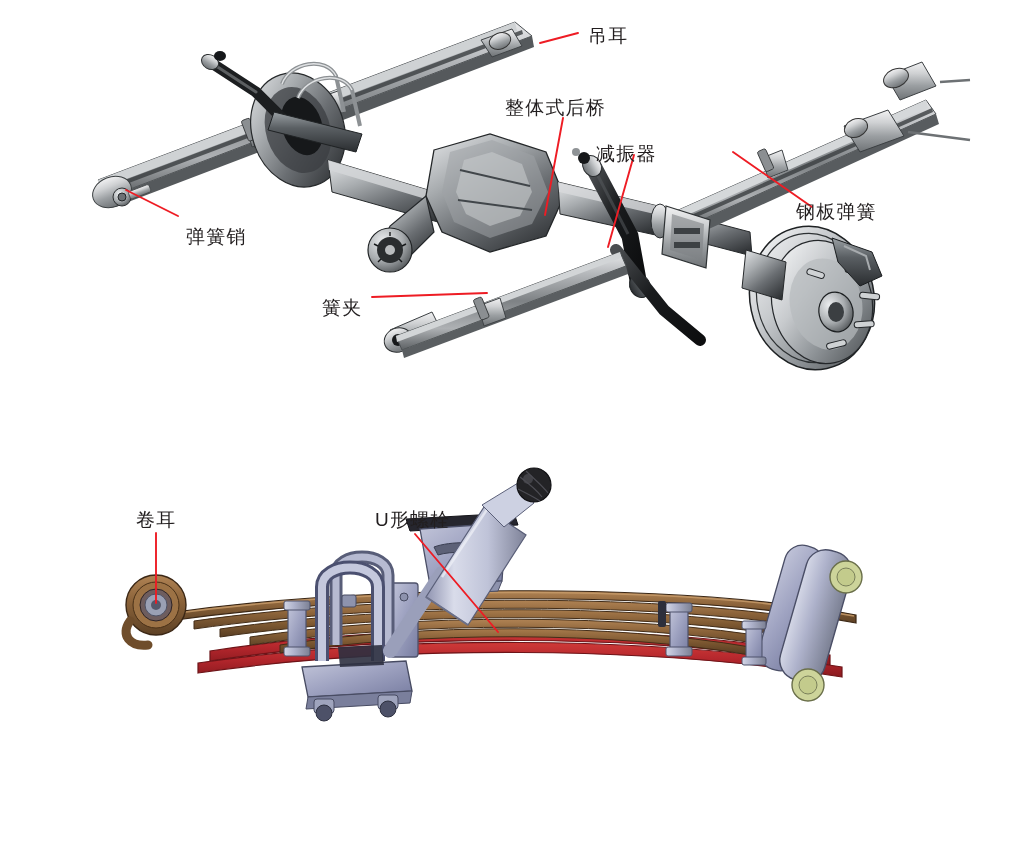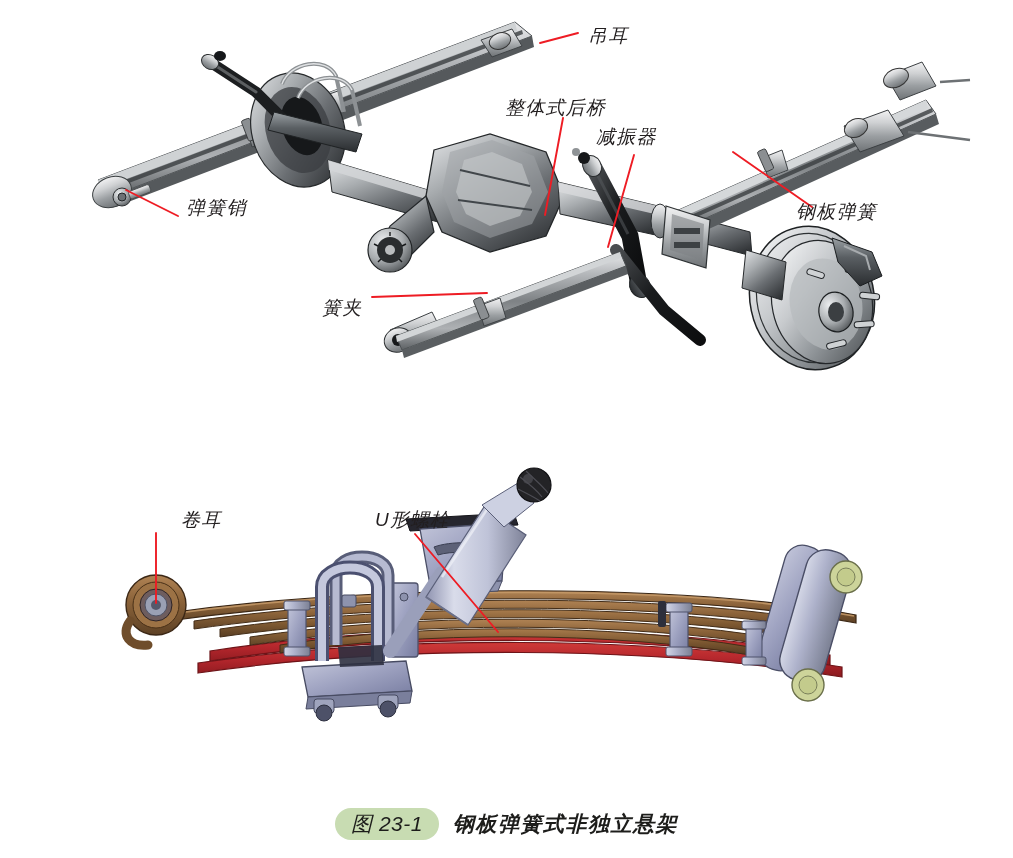--- a/index.html
+++ b/index.html
@@ -2,21 +2,21 @@
 <html lang="zh"><head>
 <meta charset="utf-8">
 <title>图 23-1 钢板弹簧式非独立悬架</title>
 <style>
   html,body{margin:0;padding:0;background:#ffffff;}
   body{
     width:1013px;height:858px;position:relative;overflow:hidden;
     font-family:"Liberation Sans","DejaVu Sans",sans-serif;
     color:#231f20;
   }
-  .page{position:absolute;inset:0;background:#ffffff;font-style:italic;}
+  .page{position:absolute;inset:0;background:#ffffff;}
   .fig{position:absolute;}
 
   
   .label{
     position:absolute;
     font-size:19px;
     line-height:1.1;
     letter-spacing:1.2px;
     color:#221e1f;
     white-space:nowrap;
@@ -436,30 +436,26 @@
       <line x1="156" y1="533" x2="156" y2="603"></line>
 
       <line x1="415" y1="534" x2="498" y2="632"></line>
     </g>
   </svg>
 
   <div class="label" style="left:588px;top:26px;">吊耳</div>
 
   <div class="label" style="left:505px;top:98px;text-align:center;">整体式后桥</div>
 
-  <div class="label" style="left:596px;top:127px;">减振器</div>
+  <div class="label" style="left:596px;top:144px;">减振器</div>
 
   <div class="label" style="left:796px;top:202px;">钢板弹簧</div>
 
-  <div class="label" style="left:186px;top:198px;">弹簧销</div>
+  <div class="label" style="left:186px;top:227px;">弹簧销</div>
 
   <div class="label" style="left:322px;top:298px;">簧夹</div>
 
-  <div class="label" style="left:136px;top:510px;margin-left:45px;">卷耳</div>
+  <div class="label" style="left:136px;top:510px;">卷耳</div>
 
   <div class="label" style="left:375px;top:510px;text-align:center;">U形螺栓</div>
 
-  <div class="caption">
-    <span class="caption-badge">图 23-1</span>
-    <span class="caption-text">钢板弹簧式非独立悬架</span>
-  </div>
 
 </div>
 
 </body></html>

